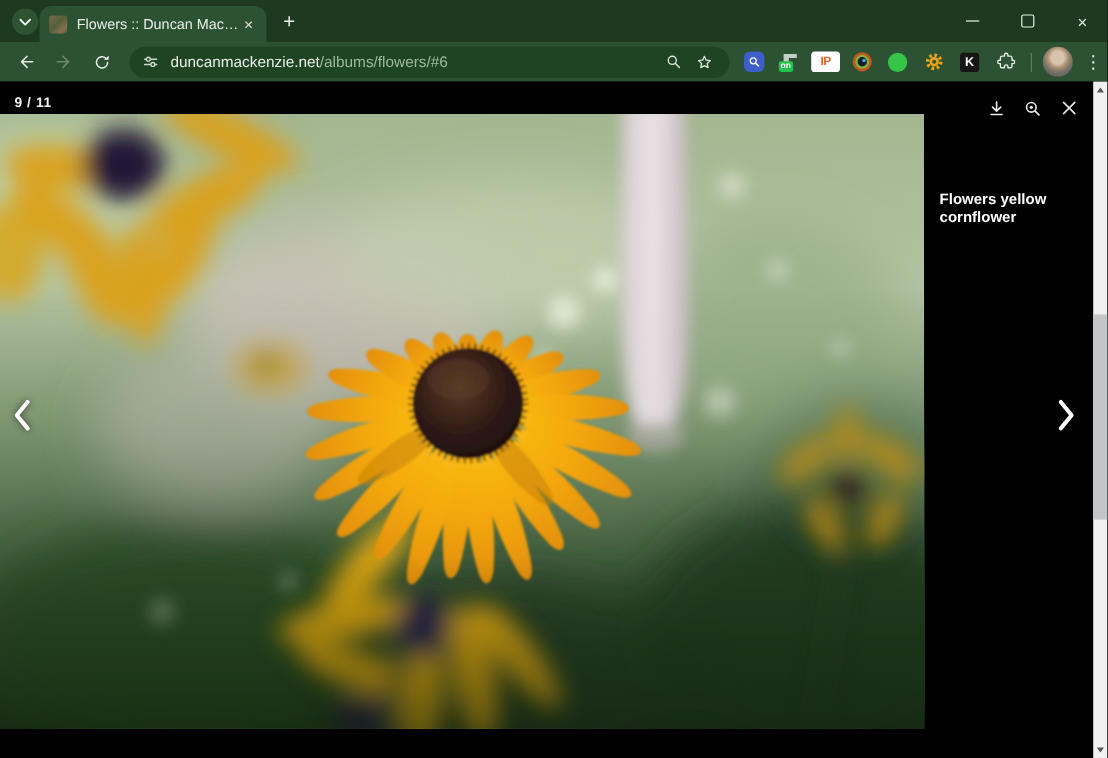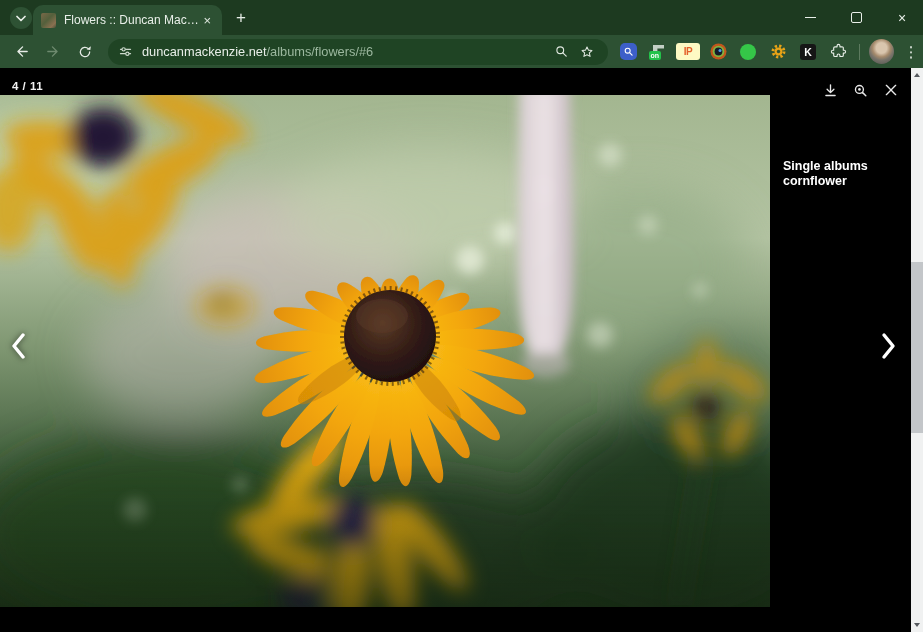--- a/index.html
+++ b/index.html
@@ -36,21 +36,21 @@
   .omni-host{color:#e8eee8;}
   .omni-path{color:#9cb89f;}
   .omni-ic{width:22px;height:22px;display:flex;align-items:center;justify-content:center;flex:0 0 auto;cursor:pointer;margin-left:4px;}
   .extrow{display:flex;align-items:center;margin-left:8px;gap:6px;}
   .ext{width:24px;height:24px;display:flex;align-items:center;justify-content:center;cursor:pointer;}
   .ext-blue{width:17px;height:17px;border-radius:5px 5px 5px 5px;background:#3d5fc9;
     display:flex;align-items:center;justify-content:center;}
   .ext-on{position:relative;width:17px;height:17px;}
   .on-badge{position:absolute;left:-1px;bottom:0;background:#23c24a;color:#fff;font-size:7px;
     font-weight:bold;padding:1px 2px;border-radius:2px;line-height:7px;}
-  .ext-ip{width:28px;height:17px;border-radius:3px;background:#fef9c3;color:#e4602a;font-weight:bold;
+  .ext-ip{width:28px;height:17px;border-radius:3px;background:#ffffff;color:#e4602a;font-weight:bold;
     font-size:10px;display:flex;align-items:center;justify-content:center;letter-spacing:-.5px;}
   .ext-green{width:16px;height:16px;border-radius:50%;background:#35c648;}
   .ext-k{width:16px;height:16px;border-radius:3px;background:#161616;color:#fff;font-weight:bold;
     font-size:10.5px;display:flex;align-items:center;justify-content:center;}
   .divider{width:1px;height:16px;background:#5d7a5f;margin:0 3px;}
   .avatar{width:25px;height:25px;border-radius:50%;cursor:pointer;
     background:radial-gradient(circle at 50% 36%,#d9c5ad 0%,#d9c5ad 26%,#a58a6c 44%,#77736a 60%,#4c4e4a 100%);}
   .kebab{width:18px;height:24px;color:#e6ece6;font-size:15px;display:flex;align-items:center;
     justify-content:center;cursor:pointer;margin-left:2px;}
 
@@ -186,21 +186,21 @@
         </svg>
       </div>
       <div class="divider"></div>
       <div class="avatar"></div>
       <div class="kebab">⋮</div>
     </div>
   </div>
 
   <div class="page">
 
-    <div class="counter">4 / 11</div>
+    <div class="counter">9 / 11</div>
 
     <div class="photo" role="img" aria-label="Close-up photo of a yellow black-eyed susan flower with a dark brown center, against a blurred green garden with more yellow flowers and a pale vertical post">
       <svg width="770" height="512" viewBox="0 0 770 512">
         <defs>
           <linearGradient id="bg" x1="0" y1="0" x2="0" y2="1">
             <stop offset="0" stop-color="#a3b690"></stop>
               <stop offset=".28" stop-color="#b4c4a3"></stop>
             <stop offset=".5" stop-color="#7d9570"></stop>
               <stop offset=".72" stop-color="#44603f"></stop>
             <stop offset="1" stop-color="#23391f"></stop>
@@ -364,21 +364,21 @@
         <circle cx="10.5" cy="10.5" r="1.9" fill="#e9e9e9"></circle>
         <line x1="15" y1="15" x2="19.5" y2="19.5" stroke="#e9e9e9" stroke-width="2" stroke-linecap="round"></line>
       </svg>
     </div>
     <div class="lb-btn lb-close">
       <svg width="16" height="16" viewBox="0 0 24 24">
         <path d="M5 5 L19 19 M19 5 L5 19" stroke="#e9e9e9" stroke-width="2" stroke-linecap="round"></path>
       </svg>
     </div>
 
-    <div class="caption">Single albums cornflower</div>
+    <div class="caption">Flowers yellow cornflower</div>
 
     <div class="nav-prev">
       <svg width="22" height="30" viewBox="0 0 22 30">
         <polyline points="15,4 6,15 15,26" fill="none" stroke="#fff" stroke-width="3.4" stroke-linecap="round" stroke-linejoin="round"></polyline>
       </svg>
     </div>
     <div class="nav-next">
       <svg width="22" height="30" viewBox="0 0 22 30">
         <polyline points="7,4 16,15 7,26" fill="none" stroke="#fff" stroke-width="3.4" stroke-linecap="round" stroke-linejoin="round"></polyline>
       </svg>

